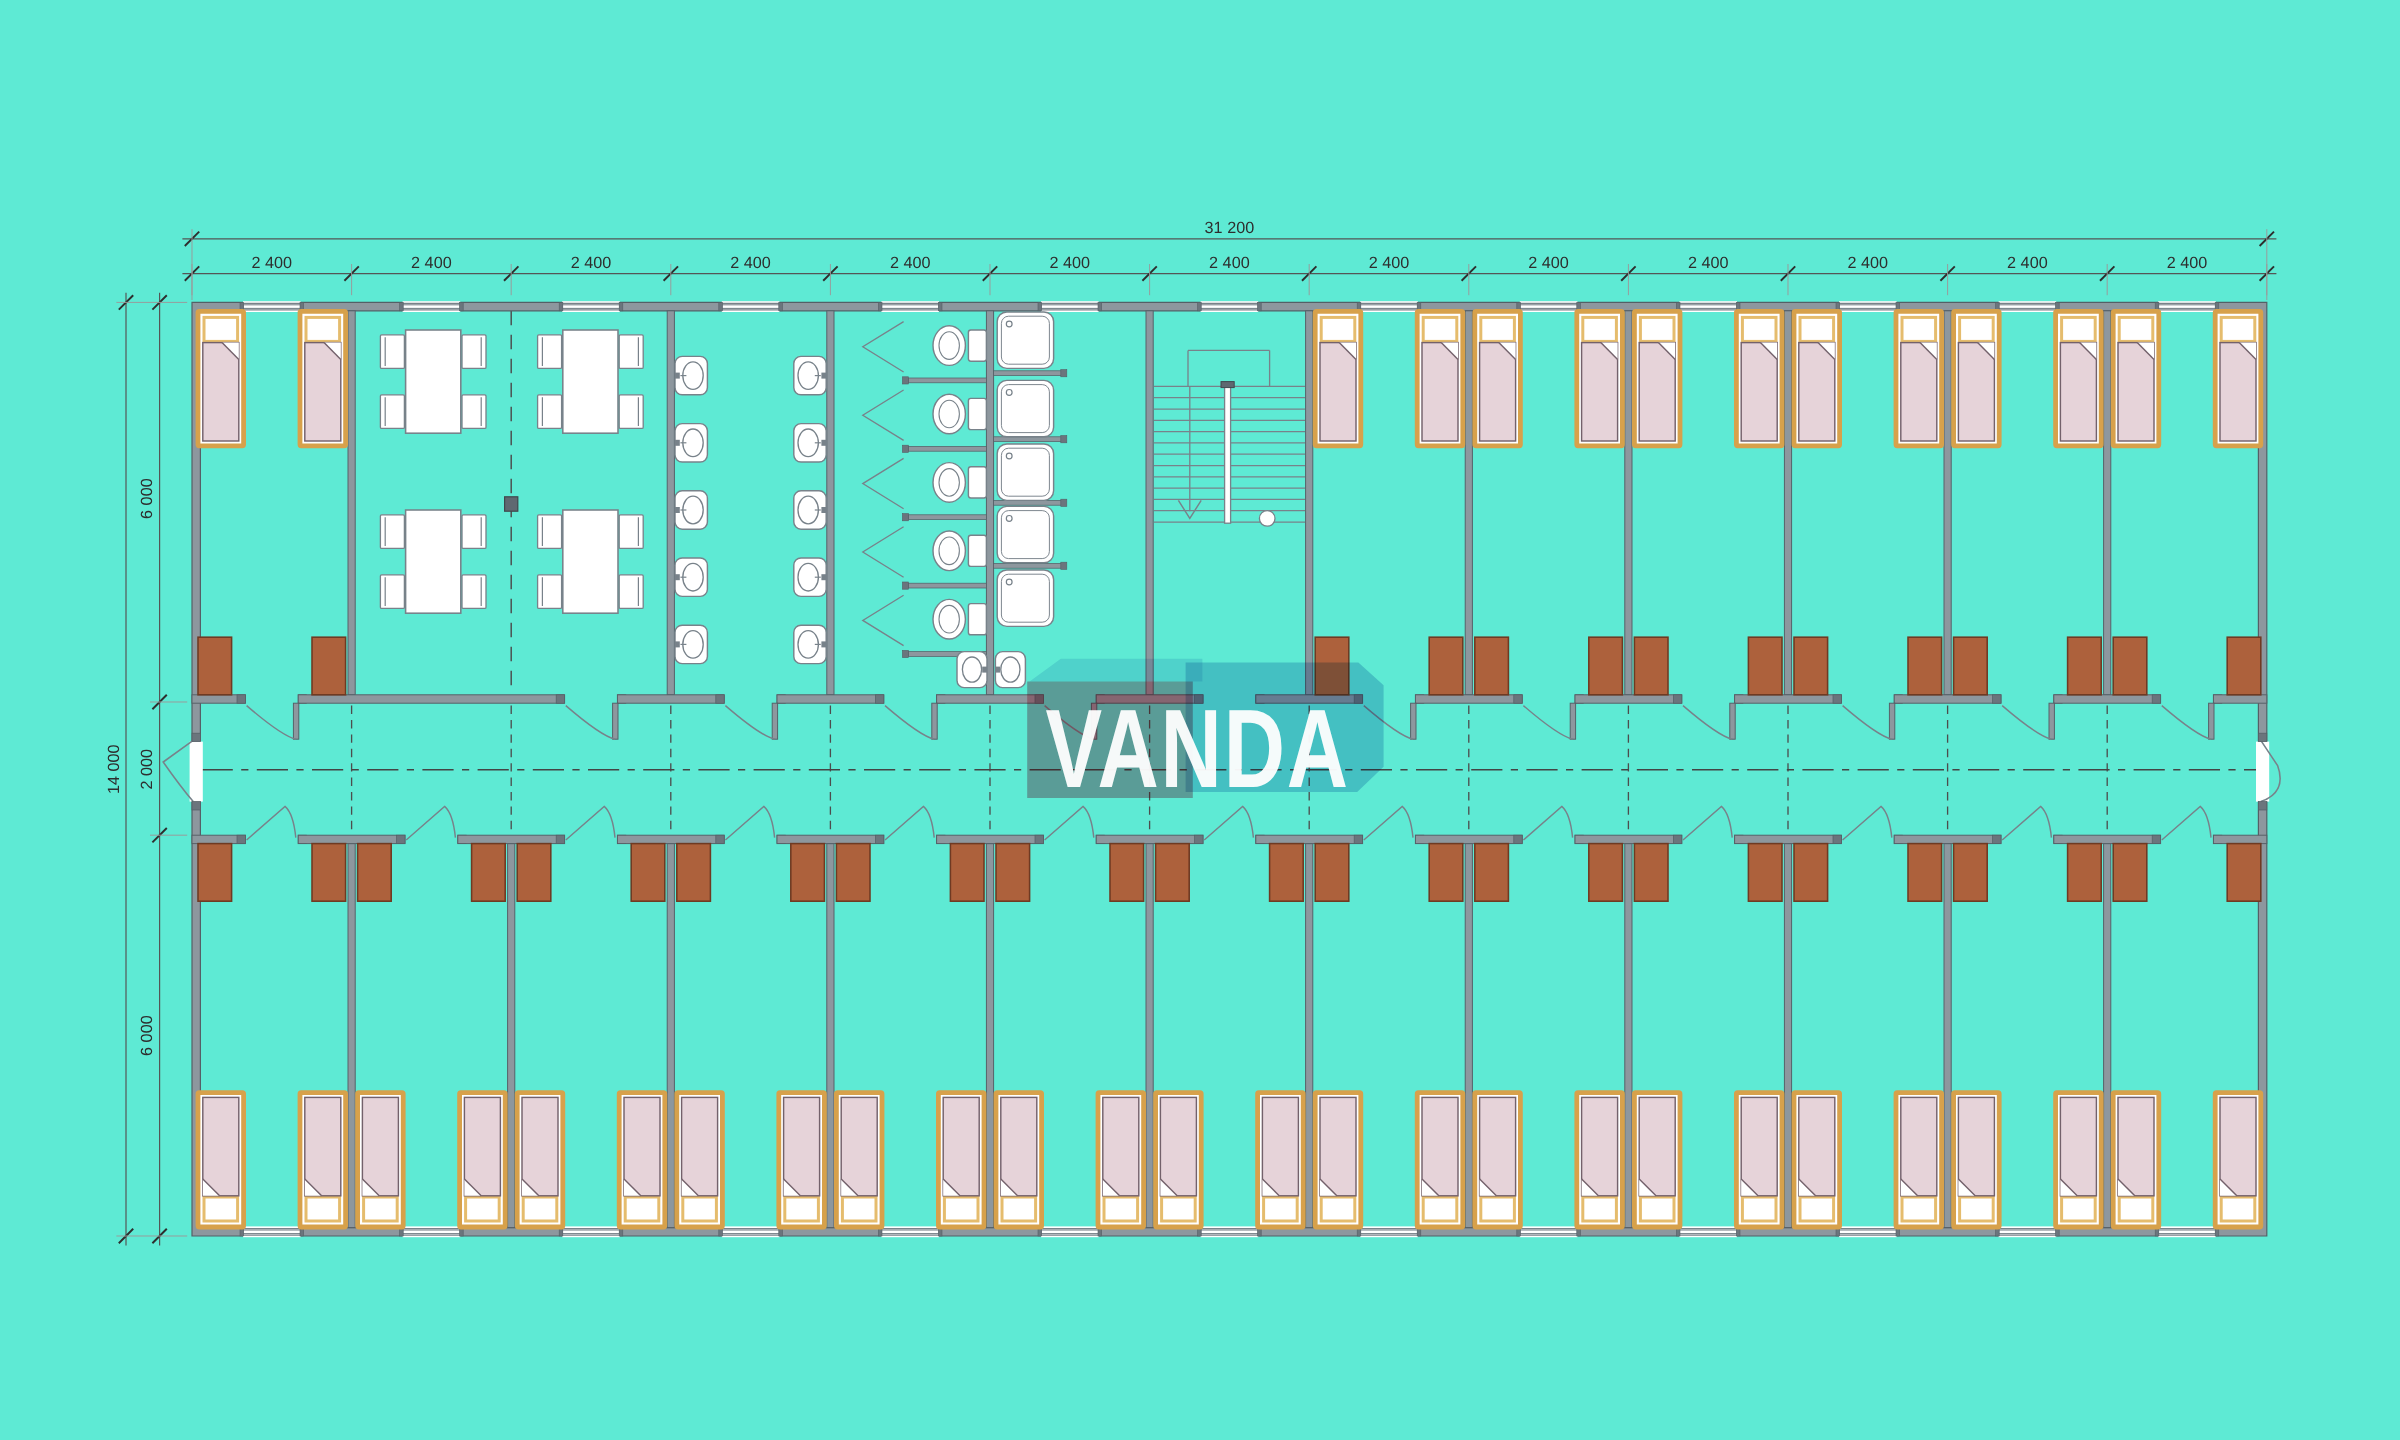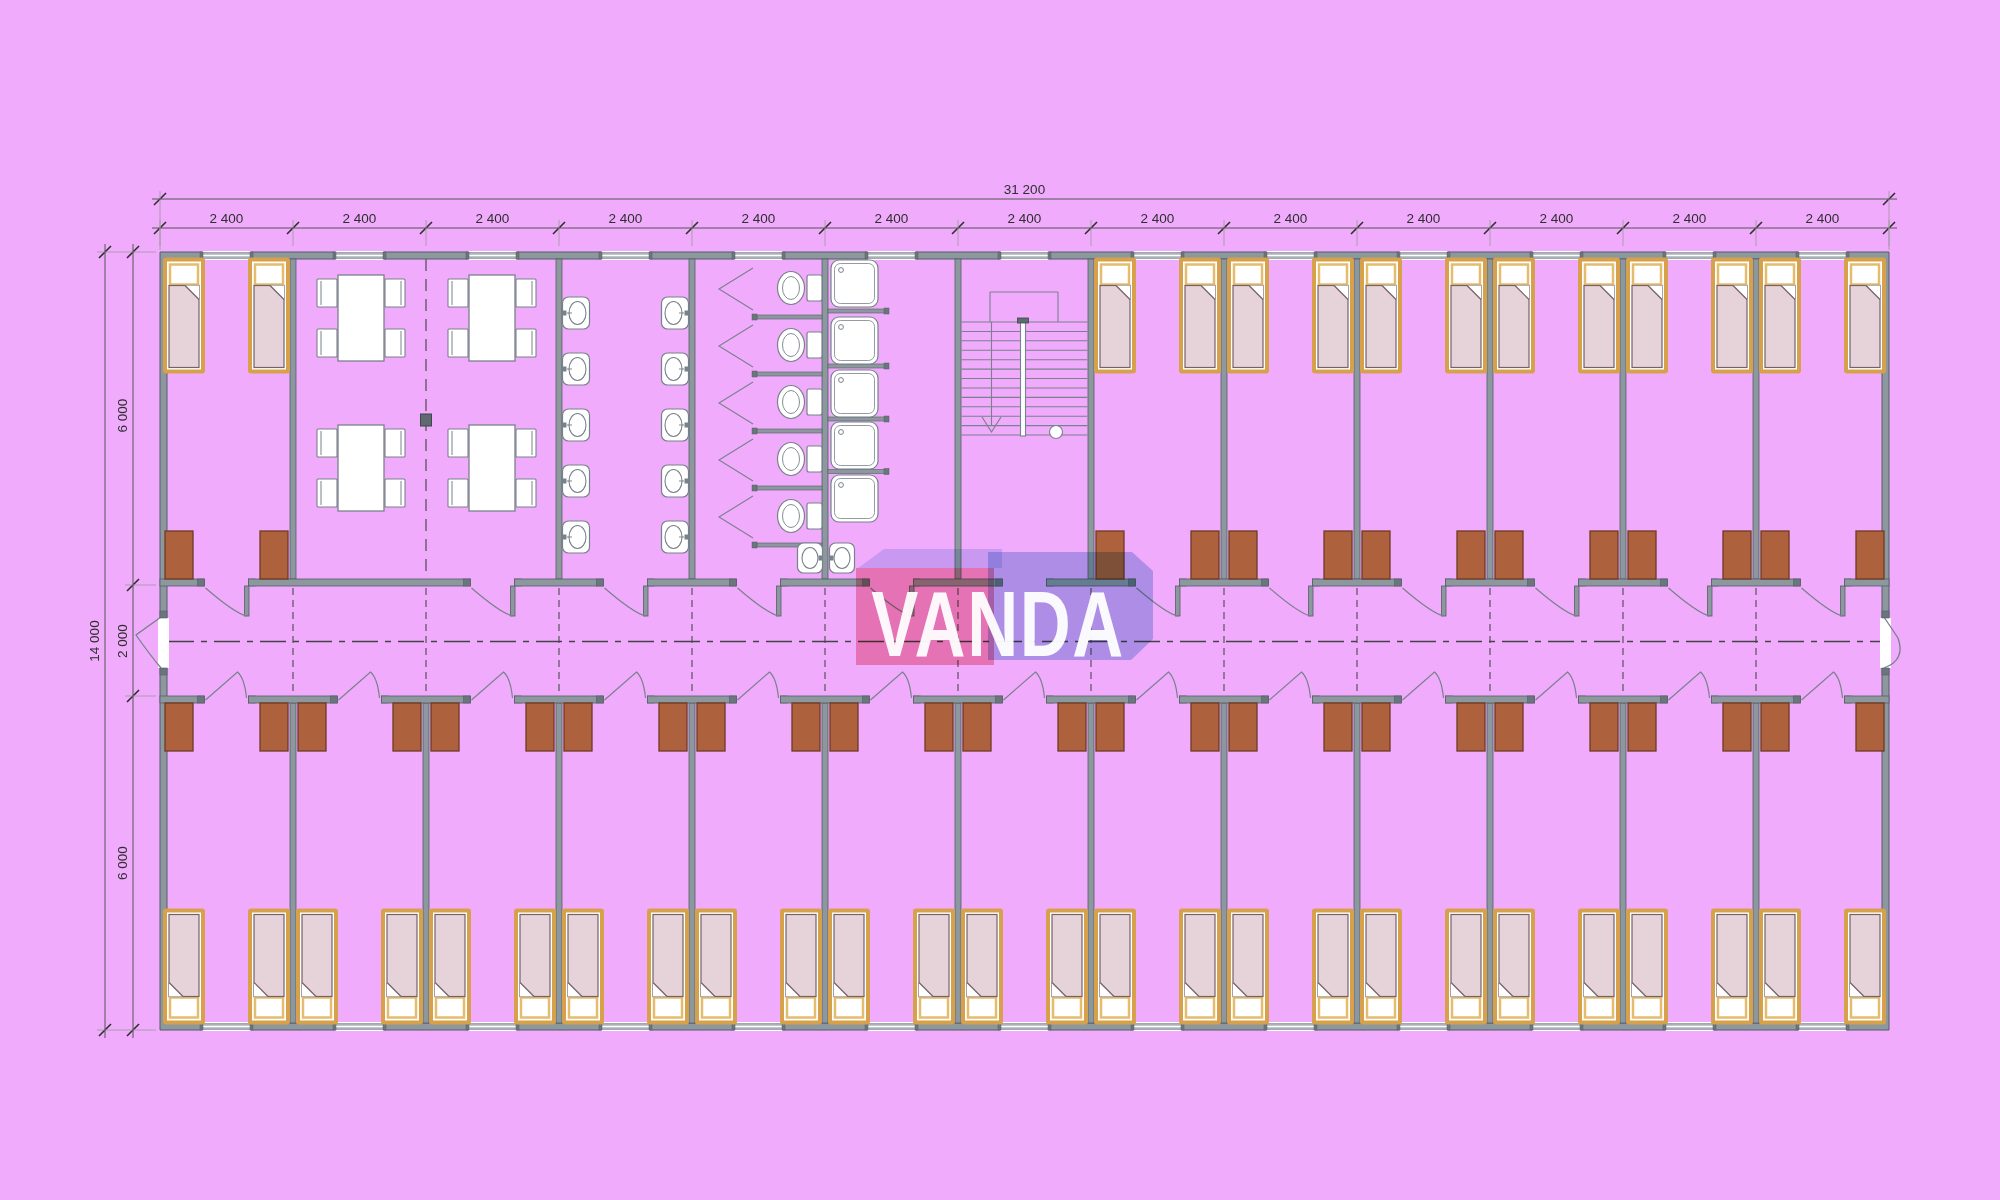--- a/index.html
+++ b/index.html
@@ -1,16 +1,16 @@
 <!DOCTYPE html>
 <html><head>
 <meta charset="utf-8">
 <style>
   html,body{margin:0;padding:0;background:#ffffff;}
-  .canvas{position:relative;width:2000px;height:1200px;background:#f0abfc;overflow:hidden;}
+  .canvas{position:relative;width:2000px;height:1200px;background:#5eead4;overflow:hidden;}
   svg{position:absolute;left:0;top:0;}
   svg text{font-family:"Liberation Sans","DejaVu Sans",sans-serif;}
   .dimtxt{fill:#2e2e2e;font-size:13.5px;}
   .blend{mix-blend-mode:multiply;}
   .logotxt{fill:#ffffff;font-weight:bold;opacity:0.95;}
 </style>
 </head>
 <body>
 
 <div class="canvas">

